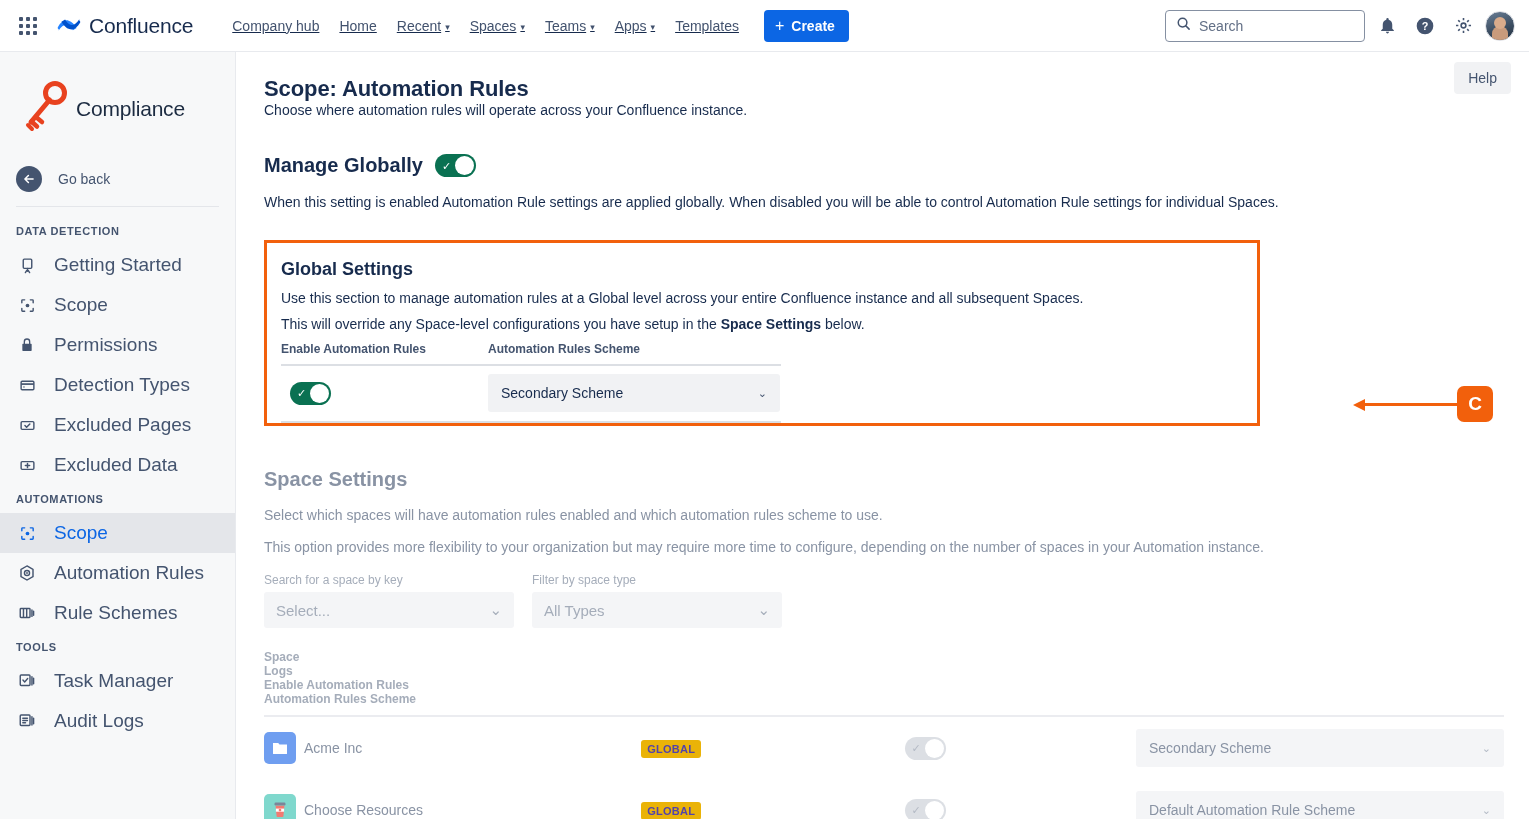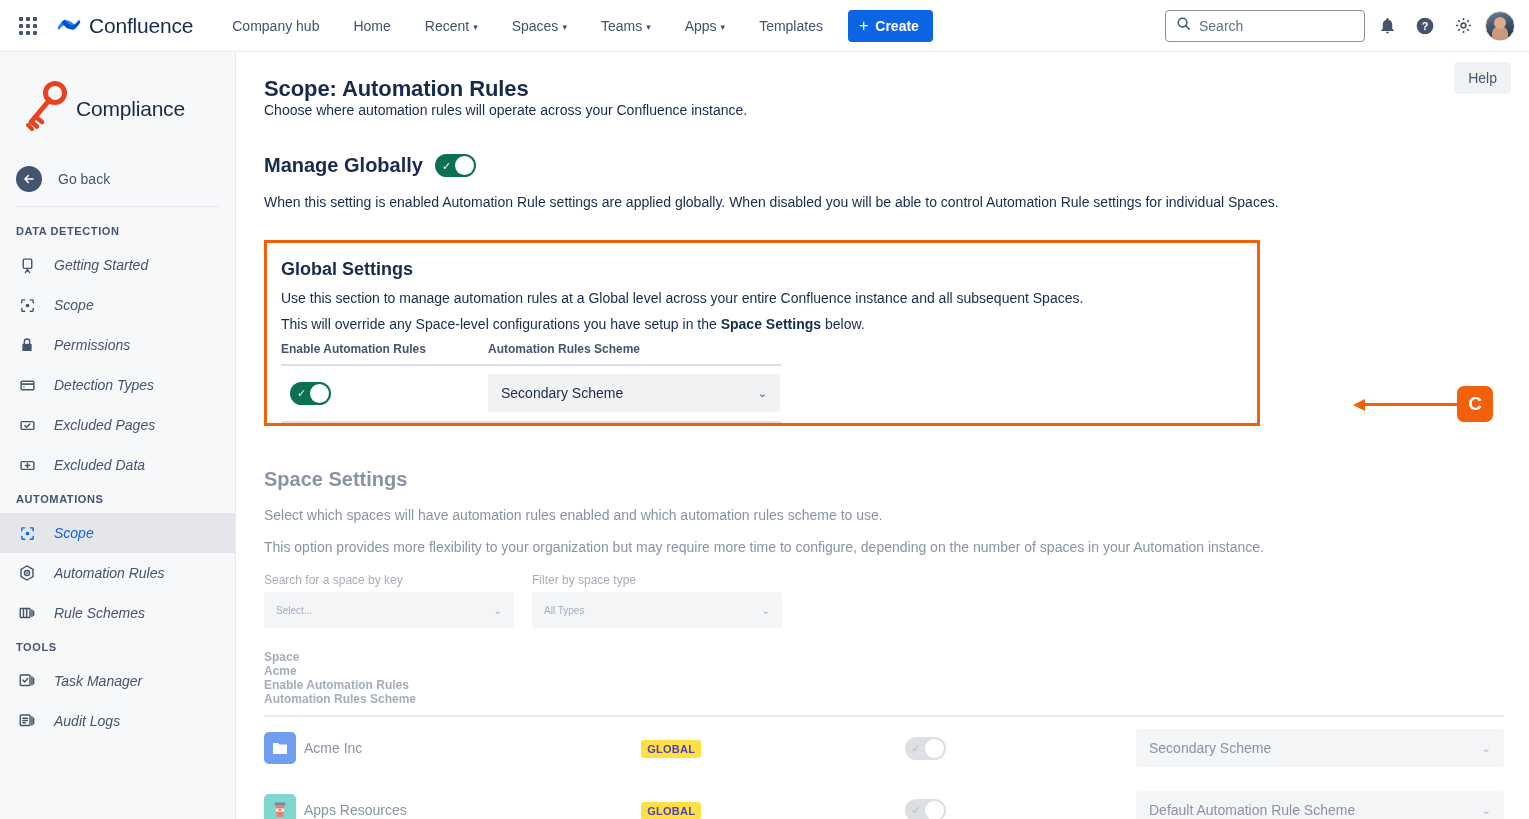--- a/index.html
+++ b/index.html
@@ -35,21 +35,21 @@
   }
   .app-switcher i { width: 4px; height: 4px; background: #44546f; border-radius: 1px; display:block;}
   .brand {
     display: flex; align-items: center; gap: 7px;
     margin-left: 14px; cursor: pointer;
   }
   .brand-name {
     font-size: 21px; font-weight: 500; color: #172b4d;
     letter-spacing: -0.2px;
   }
-  .nav-links { display: flex; align-items: center; margin-left: 30px; gap: 16px; }
+  .nav-links { display: flex; align-items: center; margin-left: 30px; gap: 2px; text-decoration: underline; }
   .nav-link {
     font-size: 14px; color: #42526e; padding: 6px 9px;
     border-radius: 3px; cursor: pointer; white-space: nowrap;
     display: flex; align-items: center; gap: 4px;
   }
   .caret { font-size: 9px; color: #42526e; position: relative; top: 1px; }
   .create-btn {
     margin-left: 16px;
     background: #0c66e4; color: #fff;
     border: none; border-radius: 4px;
@@ -123,21 +123,21 @@
   }
   .goback-label { font-size: 14px; color: #44546f; }
   .sb-divider { height: 1px; background: #e4e6ea; margin: 4px 16px 10px 16px; }
   .sb-section {
     font-size: 11px; font-weight: 700; letter-spacing: .6px;
     color: #44546f; padding: 8px 0 8px 16px; text-transform: uppercase;
   }
   .sb-item {
     display: flex; align-items: center; gap: 16px;
     padding: 9px 0 9px 16px; cursor: pointer;
-    font-size: 14px; color: #44546f; font-style: italic;
+    font-size: 19px; color: #44546f;
   }
   .sb-item.active { background: #e4e6ea; color: #0c66e4; font-weight: 400; }
   .sb-item.active .sb-ico { color: #0c66e4; }
   .sb-ico {
     width: 22px; height: 22px; display:flex; align-items:center;
     justify-content:center; color: #44546f; flex: none;
   }
 
   
   .main {
@@ -248,21 +248,21 @@
   .ss-wrap { margin-top: 42px; opacity: 1; }
   .ss-title { font-size: 20px; font-weight: 600; color: #8993a4; margin-bottom: 16px; }
   .ss-p { font-size: 14px; color: #8993a4; margin-bottom: 16px; }
 
   .filters { display: flex; gap: 18px; margin-top: 18px; }
   .field-label { font-size: 12px; color: #a5adba; margin-bottom: 5px; }
   .f-select {
     background: #f4f5f7; border-radius: 3px;
     height: 36px; display: flex; align-items: center;
     justify-content: space-between; padding: 0 12px;
-    font-size: 10px; color: #a5adba; gap: 8px;
+    font-size: 15px; color: #a5adba; gap: 8px;
   }
   .f1 { width: 250px; }
   .f2 { width: 250px; }
 
   
   .space-table { margin-top: 22px; width: 1240px; }
   .st-head {
     display: flex; border-bottom: 2px solid #ebecf0; padding-bottom: 9px; flex-direction: column;
   }
   .st-h { font-size: 12px; font-weight: 700; color: #a5adba; }
@@ -270,21 +270,21 @@
   .c-type  { width: 248px; }
   .c-en    { width: 248px; }
   .c-sch   { flex: 1; }
   .st-row { display: flex; align-items: center; padding: 12px 0; }
   .sp-cell { width: 378px; display: flex; align-items: center; gap: 8px; }
   .sp-icon { width: 32px; height: 32px; border-radius: 5px; flex:none; position: relative; }
   .sp-icon.blue { background: #6f9ef0; }
   .sp-icon.teal { background: #7fd8cd; }
   .sp-name { font-size: 14px; color: #8993a4; }
   .badge {
-    display: inline-block; background: #fde047; color: #5243aa;
+    display: inline-block; background: #eab308; color: #5243aa;
     font-size: 11px; font-weight: 700; letter-spacing: .3px;
     padding: 3px 6px; border-radius: 3px; text-align: center;
   }
   .en-cell { width: 248px; display:flex; align-items:center; padding-left: 16px;}
   .sch-cell { flex: 1; }
   .sch-select {
     background: #f4f5f7; border-radius: 3px;
     height: 38px; width: 368px;
     display: flex; align-items: center; justify-content: space-between;
     padding: 0 13px; font-size: 14px; color: #8993a4;
@@ -589,21 +589,21 @@
             <div class="f-select f2">
               <span>All Types</span>
               <span class="chev">⌄</span>
             </div>
           </div>
         </div>
 
         <div class="space-table">
           <div class="st-head">
             <div class="st-h c-space">Space</div>
-            <div class="st-h c-type">Acme</div>
+            <div class="st-h c-type">Logs</div>
             <div class="st-h c-en">Enable Automation Rules</div>
             <div class="st-h c-sch">Automation Rules Scheme</div>
           </div>
 
           <div class="st-row">
             <div class="sp-cell">
               <span class="sp-icon blue">
                 <svg width="32" height="32" viewBox="0 0 32 32">
                   <path d="M9 11h5.2l1.3 1.6H23v8.8a.6.6 0 0 1-.6.6H9.6a.6.6 0 0 1-.6-.6z" fill="#ffffff"></path>
                 </svg>
@@ -630,21 +630,21 @@
           <div class="st-row">
             <div class="sp-cell">
               <span class="sp-icon teal">
                 <svg width="32" height="32" viewBox="0 0 32 32">
                   <rect x="10.5" y="8.6" width="11" height="2.8" rx="1.2" fill="#7a8699"></rect>
                   <path d="M11.6 11.8h8.8l-1 10.5a.8.8 0 0 1-.8.7h-5.2a.8.8 0 0 1-.8-.7z" fill="#f37a72"></path>
                   <rect x="11.9" y="14.6" width="8.2" height="3.1" fill="#ffffff"></rect>
                   <circle cx="16" cy="16.1" r="1.35" fill="#f37a72"></circle>
                 </svg>
               </span>
-              <span class="sp-name">Apps Resources</span>
+              <span class="sp-name">Choose Resources</span>
             </div>
             <div class="c-type">
               <span class="badge">GLOBAL</span>
             </div>
             <div class="en-cell">
               <div class="toggle disabled">
                 <span class="tick">✓</span>
                 <span class="knob"></span>
               </div>
             </div>

